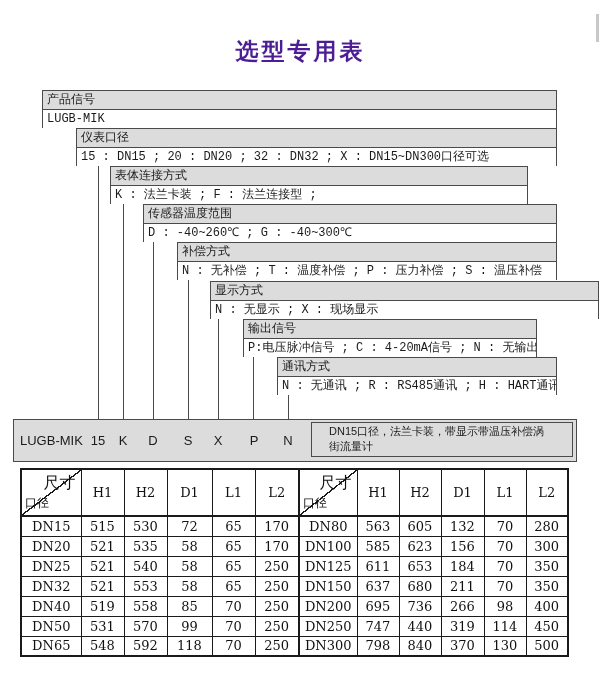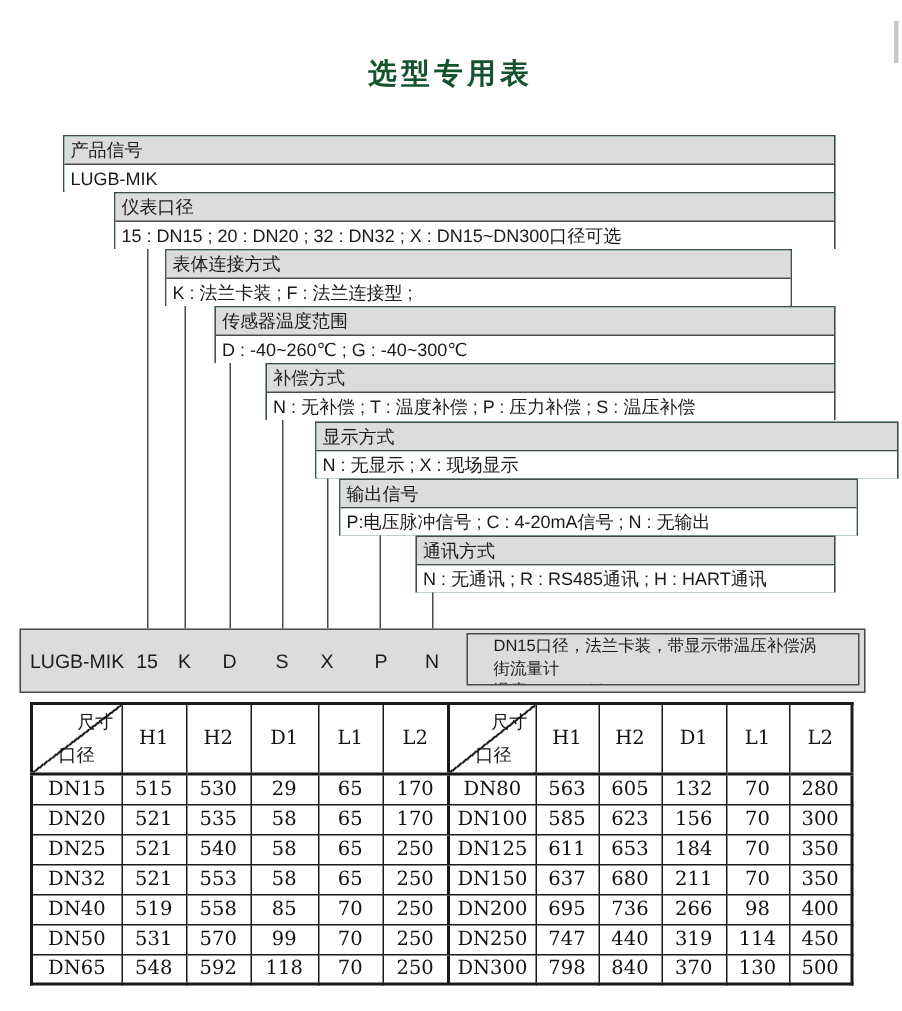--- a/index.html
+++ b/index.html
@@ -3,29 +3,29 @@
 <meta charset="utf-8">
 <style>
   html,body{margin:0;padding:0;}
   body{
     width:601px;height:674px;position:relative;background:#ffffff;
     font-family:"Liberation Sans","DejaVu Sans",sans-serif;
     color:#1a1a1a;overflow:hidden;
   }
   .page-title{
     position:absolute;left:0;top:36px;width:601px;text-align:center;
-    font-size:19px;font-weight:bold;letter-spacing:3px;color:#14532d;
+    font-size:23px;font-weight:bold;letter-spacing:3px;color:#4c1d95;
   }
   .scroll-mark{
     position:absolute;left:596px;top:14px;width:3px;height:28px;background:#c7c7c7;
   }
   
   .opt-box{
-    position:absolute;border:1px solid #4a4a4a;background:#5eead4;
-    box-sizing:border-box;height:38px;
+    position:absolute;border:1px solid #4a4a4a;background:#a16207;
+    box-sizing:border-box;height:38px;font-family:Liberation Mono, monospace;
   }
   .opt-header{
     height:18px;line-height:18px;background:#dcdcdc;border-bottom:1px solid #4a4a4a;
     font-size:12px;padding-left:4px;white-space:nowrap;overflow:hidden;
   }
   .opt-value{
     height:18px;line-height:18px;background:#ffffff;
     font-size:12px;padding-left:4px;white-space:nowrap;overflow:hidden;
   }
   .vline{
@@ -63,22 +63,22 @@
   .dim-table tbody tr{height:20px;}
   .dim-table .divider{border-left:2px solid #1a1a1a;}
   .diag{
     position:relative;
     background:linear-gradient(to bottom right,
       transparent calc(50% - 0.7px),
       #1a1a1a calc(50% - 0.7px),
       #1a1a1a calc(50% + 0.7px),
       transparent calc(50% + 0.7px));
   }
-  .diag .c-top{position:absolute;top:3px;right:5px;font-size:12px;}
-  .diag .c-bottom{position:absolute;bottom:3px;left:3px;font-size:12px;margin-left:14px;}
+  .diag .c-top{position:absolute;top:3px;right:5px;font-size:16px;}
+  .diag .c-bottom{position:absolute;bottom:3px;left:3px;font-size:12px;}
 </style>
 </head>
 <body>
 
 <div class="page-title">选型专用表</div>
 <div class="scroll-mark"></div>
 
 <div class="opt-box" style="left:42px;top:90px;width:515px">
   <div class="opt-header">产品信号</div>
   <div class="opt-value">LUGB-MIK</div>
@@ -96,21 +96,21 @@
   <div class="opt-value">D : -40~260℃ ; G : -40~300℃</div>
 </div>
 <div class="opt-box" style="left:177px;top:242px;width:380px">
   <div class="opt-header">补偿方式</div>
   <div class="opt-value">N : 无补偿 ; T : 温度补偿 ; P : 压力补偿 ; S : 温压补偿</div>
 </div>
 <div class="opt-box" style="left:210px;top:281px;width:389px">
   <div class="opt-header">显示方式</div>
   <div class="opt-value">N : 无显示 ; X : 现场显示</div>
 </div>
-<div class="opt-box" style="left:226px;top:319px;width:346px">
+<div class="opt-box" style="left:243px;top:319px;width:294px">
   <div class="opt-header">输出信号</div>
   <div class="opt-value">P:电压脉冲信号 ; C : 4-20mA信号 ; N : 无输出</div>
 </div>
 <div class="opt-box" style="left:277px;top:357px;width:280px">
   <div class="opt-header">通讯方式</div>
   <div class="opt-value">N : 无通讯 ; R : RS485通讯 ; H : HART通讯</div>
 </div>
 
 <div class="vline" style="left:98px;top:166px;height:253px"></div>
 <div class="vline" style="left:123px;top:204px;height:215px"></div>
@@ -170,21 +170,21 @@
       <th>D1</th>
       <th>L1</th>
       <th>L2</th>
     </tr>
   </thead>
   <tbody>
       <tr>
         <td>DN15</td>
         <td>515</td>
         <td>530</td>
-        <td>29</td>
+        <td>72</td>
         <td>65</td>
         <td>170</td>
         <td class="divider">DN80</td>
         <td>563</td>
         <td>605</td>
         <td>132</td>
         <td>70</td>
         <td>280</td>
       </tr>
       <tr>

